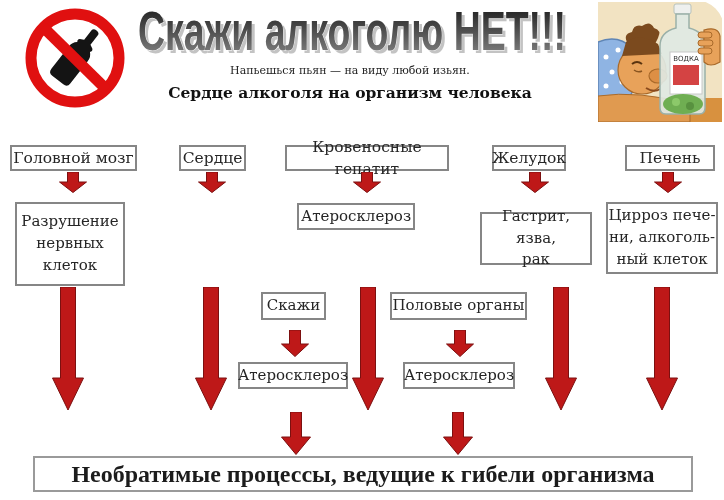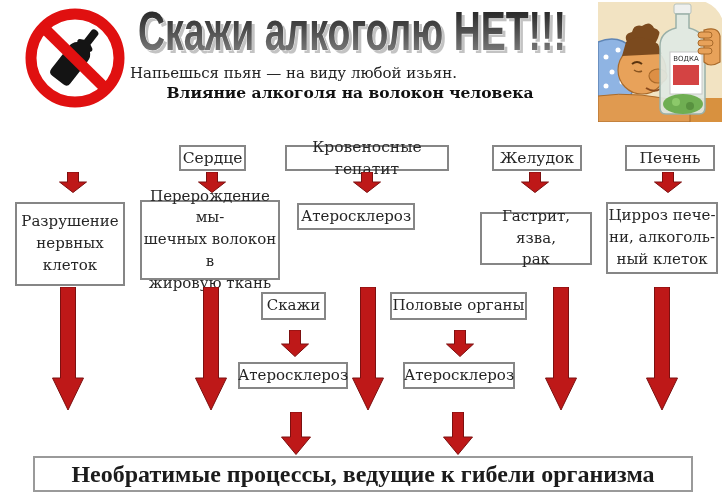--- a/index.html
+++ b/index.html
@@ -4,22 +4,22 @@
 <style>
   html,body{margin:0;padding:0;background:#fff;}
   .stage{position:relative;width:724px;height:500px;background:#ffffff;overflow:hidden;
          font-family:"DejaVu Serif",serif;border-radius:29px;}
   .abs{position:absolute;}
   .box{position:absolute;background:#fff;border:2px solid #868686;
        display:flex;align-items:center;justify-content:center;text-align:center;
        color:#262626;font-size:15px;line-height:1.45;white-space:pre-line;box-sizing:border-box;}
   .box.row1{font-size:15.5px;}
   .arrow{position:absolute;display:block;}
-  .proverb{position:absolute;left:130px;top:64px;width:440px;
-           font-size:15px;color:#222;}
+  .proverb{position:absolute;left:130px;top:64px;width:440px;text-align:center;
+           font-size:11px;color:#222;}
   .subtitle{position:absolute;left:130px;top:83px;width:440px;text-align:center;
             font-weight:bold;font-size:15.5px;color:#111;}
   .banner{position:absolute;left:33px;top:456px;width:660px;height:36px;background:#fff;
           border:2px solid #9a9a9a;display:flex;align-items:center;justify-content:center;
           font-weight:bold;font-size:24px;color:#1c1c1c;box-sizing:border-box;
           font-family:"Liberation Serif","DejaVu Serif",serif;}
   .titleSvg{position:absolute;left:130px;top:0px;}
   svg text.titleTxt{font-family:"Liberation Sans","DejaVu Sans",sans-serif;font-weight:bold;}
 </style>
 </head>
@@ -40,21 +40,21 @@
       <linearGradient id="tg" x1="0" y1="0" x2="0" y2="1">
         <stop offset="0" stop-color="#101010"></stop>
         <stop offset="1" stop-color="#8d8d8d"></stop>
       </linearGradient>
     </defs>
     <text class="titleTxt" x="225" y="53" font-size="56" text-anchor="middle" textLength="428" lengthAdjust="spacingAndGlyphs" fill="#aaaaaa" opacity="0.7">Скажи алкоголю НЕТ!!!</text>
     <text class="titleTxt" x="222" y="50" font-size="56" text-anchor="middle" textLength="428" lengthAdjust="spacingAndGlyphs" fill="url(#tg)" stroke="#ffffff" stroke-width="1" paint-order="stroke">Скажи алкоголю НЕТ!!!</text>
   </svg>
 
   <div class="proverb">Напьешься пьян — на виду любой изьян.</div>
-  <div class="subtitle">Влияние алкоголя на волокон человека</div>
+  <div class="subtitle">Сердце алкоголя на организм человека</div>
 
   <svg class="abs" style="left:598px;top:2px" width="124" height="120" viewBox="0 0 124 120">
     <rect x="0" y="0" width="124" height="120" fill="#f2e3c2"></rect>
     <rect x="0" y="96" width="124" height="24" fill="#d8913f"></rect>
 
     <path d="M0 40 q20 -8 34 6 l8 20 -10 30 -32 8 z" fill="#8fb4e3" stroke="#5f85b5" stroke-width="1.5"></path>
     <circle cx="8" cy="55" r="2.5" fill="#fff"></circle>
       <circle cx="20" cy="48" r="2.5" fill="#fff"></circle>
     <circle cx="14" cy="70" r="2.5" fill="#fff"></circle>
       <circle cx="26" cy="62" r="2.5" fill="#fff"></circle>
@@ -79,23 +79,24 @@
     <ellipse cx="85" cy="102" rx="20" ry="10" fill="#6fae52"></ellipse>
     <circle cx="78" cy="100" r="4" fill="#8cc96a"></circle>
       <circle cx="92" cy="104" r="4" fill="#58913f"></circle>
 
     <path d="M106 28 q14 -4 16 6 l0 26 q-10 6 -16 0 z" fill="#e8a25a" stroke="#a96a2a" stroke-width="1.2"></path>
     <rect x="100" y="30" width="14" height="6" rx="3" fill="#e8a25a" stroke="#a96a2a" stroke-width="1"></rect>
     <rect x="100" y="38" width="15" height="6" rx="3" fill="#e8a25a" stroke="#a96a2a" stroke-width="1"></rect>
     <rect x="100" y="46" width="14" height="6" rx="3" fill="#e8a25a" stroke="#a96a2a" stroke-width="1"></rect>
   </svg>
 
+  <div class="box row1" style="left:10px;top:145px;width:127px;height:26px">Головной мозг</div>
   <div class="box row1" style="left:179px;top:145px;width:67px;height:26px">Сердце</div>
   <div class="box row1" style="left:285px;top:145px;width:164px;height:26px">Кровеносные гепатит</div>
-  <div class="box row1" style="left:492px;top:145px;width:90px;height:26px">Желудок</div>
+  <div class="box row1" style="left:492px;top:145px;width:74px;height:26px">Желудок</div>
   <div class="box row1" style="left:625px;top:145px;width:90px;height:26px">Печень</div>
 
   <svg class="arrow" style="left:59px;top:172px" width="28" height="21" viewBox="0 0 28 21" preserveAspectRatio="none">
       <polygon points="8.5,0 19.5,0 19.5,10 27.5,10 14,20.5 0.5,10 8.5,10" fill="#be1818" stroke="#7c1010" stroke-width="1"></polygon>
     </svg>
   <svg class="arrow" style="left:198px;top:172px" width="28" height="21" viewBox="0 0 28 21" preserveAspectRatio="none">
       <polygon points="8.5,0 19.5,0 19.5,10 27.5,10 14,20.5 0.5,10 8.5,10" fill="#be1818" stroke="#7c1010" stroke-width="1"></polygon>
     </svg>
   <svg class="arrow" style="left:353px;top:172px" width="28" height="21" viewBox="0 0 28 21" preserveAspectRatio="none">
       <polygon points="8.5,0 19.5,0 19.5,10 27.5,10 14,20.5 0.5,10 8.5,10" fill="#be1818" stroke="#7c1010" stroke-width="1"></polygon>
@@ -103,23 +104,20 @@
   <svg class="arrow" style="left:521px;top:172px" width="28" height="21" viewBox="0 0 28 21" preserveAspectRatio="none">
       <polygon points="8.5,0 19.5,0 19.5,10 27.5,10 14,20.5 0.5,10 8.5,10" fill="#be1818" stroke="#7c1010" stroke-width="1"></polygon>
     </svg>
   <svg class="arrow" style="left:654px;top:172px" width="28" height="21" viewBox="0 0 28 21" preserveAspectRatio="none">
       <polygon points="8.5,0 19.5,0 19.5,10 27.5,10 14,20.5 0.5,10 8.5,10" fill="#be1818" stroke="#7c1010" stroke-width="1"></polygon>
     </svg>
 
   <div class="box" style="left:15px;top:202px;width:110px;height:84px">Разрушение
 нервных
 клеток</div>
-  <div class="box" style="left:140px;top:200px;width:140px;height:80px">Перерождение мы-
-шечных волокон в
-жировую ткань</div>
   <div class="box" style="left:297px;top:203px;width:118px;height:27px">Атеросклероз</div>
   <div class="box" style="left:480px;top:212px;width:112px;height:53px">Гастрит, язва,
 рак</div>
   <div class="box" style="left:606px;top:202px;width:112px;height:72px">Цирроз пече-
 ни, алкоголь-
 ный клеток</div>
 
   <svg class="arrow" style="left:52px;top:287px" width="32" height="124" viewBox="0 0 32 124" preserveAspectRatio="none">
       <polygon points="8.5,0 23.5,0 23.5,91 31.5,91 16,123 0.5,91 8.5,91" fill="#be1818" stroke="#7c1010" stroke-width="1"></polygon>
     </svg>

